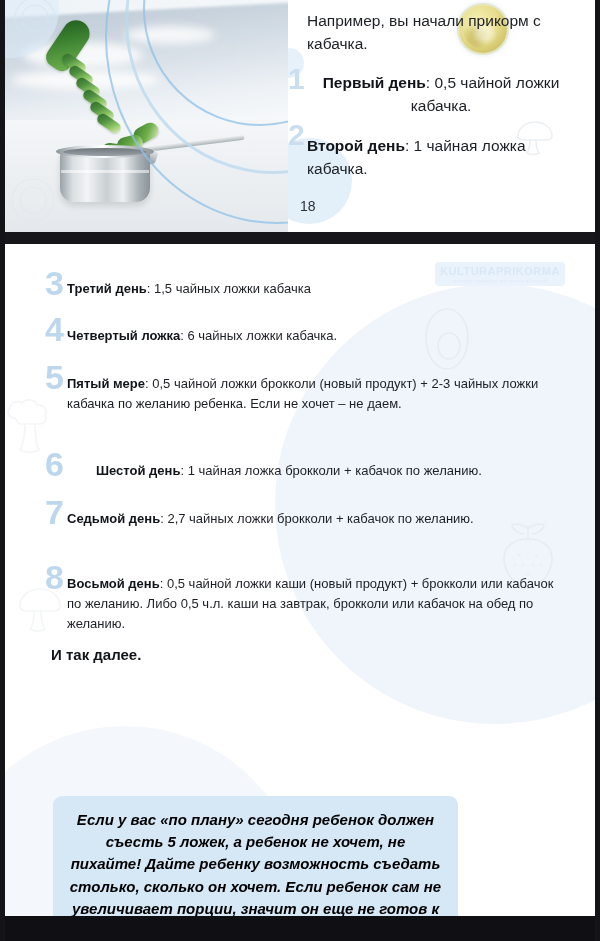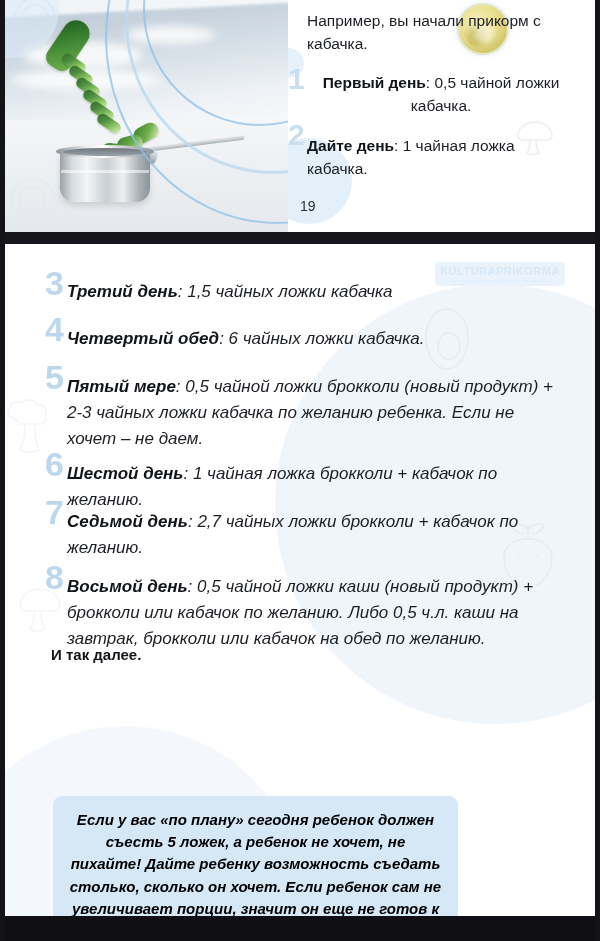--- a/index.html
+++ b/index.html
@@ -159,21 +159,21 @@
 
   .list{position:absolute;left:0;top:0;width:590px;}
   .bignum{
     position:absolute;left:40px;width:34px;
     font-size:34px;font-weight:bold;color:#bdd8ee;
     line-height:1;letter-spacing:-1px;
     user-select:none;
   }
   .itext{
     position:absolute;left:62px;width:490px;
-    font-size:17px;color:#1c1f24;line-height:1.52;font-style:italic;
+    font-size:13px;color:#1c1f24;line-height:1.52;
   }
   .itext b{font-weight:bold;color:#111418;}
   .para{
     position:absolute;left:46px;width:500px;
     font-size:15.5px;color:#1c1f24;line-height:1.55;text-indent:22px;
   }
   .andsoon{
     position:absolute;left:46px;font-size:15px;font-weight:bold;color:#111418;
   }
 
@@ -257,23 +257,23 @@
         <path d="M6 18c0-8 8-14 17-14s17 6 17 14c0 3-3 4-6 4H12c-3 0-6-1-6-4z" fill="none" stroke="#dde3e8" stroke-width="1.6"></path>
         <path d="M18 22c0 6-1 10-3 13 3 2 9 2 12 0-2-3-3-7-3-13" fill="none" stroke="#dde3e8" stroke-width="1.6"></path>
       </svg>
 
       <div class="t1" style="top:9px;">Например, вы начали прикорм с кабачка.</div>
 
       <div class="n1" style="top:64px;">1</div>
       <div class="t1" style="top:71px;text-align:center;"><b>Первый день</b><span>: 0,5 чайной ложки кабачка.</span></div>
 
       <div class="n1" style="top:120px;">2</div>
-      <div class="t1" style="top:134px;"><b>Дайте день</b><span>: 1 чайная ложка кабачка.</span></div>
-
-      <div class="page-num" style="left:12px;top:198px;">19</div>
+      <div class="t1" style="top:134px;"><b>Второй день</b><span>: 1 чайная ложка кабачка.</span></div>
+
+      <div class="page-num" style="left:12px;top:198px;">18</div>
     </div>
   </div>
 
   <div class="gap"></div>
 
   <div class="page2">
 
     <div class="big-circle"></div>
     <div class="big-circle2"></div>
 
@@ -311,27 +311,27 @@
       <path d="M7 22c0-10 9-17 20-17s20 7 20 17c0 4-4 5-7 5H14c-3 0-7-1-7-5z" fill="none" stroke="#e2e7eb" stroke-width="1.7"></path>
       <path d="M21 27c0 8-1 14-4 18 4 3 11 3 15 0-3-4-4-10-4-18" fill="none" stroke="#e2e7eb" stroke-width="1.7"></path>
     </svg>
 
     <div class="list">
 
       <div class="bignum" style="top:22px;">3</div>
       <div class="itext" style="top:35px;"><b>Третий день</b><span>: 1,5 чайных ложки кабачка</span></div>
 
       <div class="bignum" style="top:68px;">4</div>
-      <div class="itext" style="top:82px;"><b>Четвертый обед</b><span>: 6 чайных ложки кабачка.</span></div>
+      <div class="itext" style="top:82px;"><b>Четвертый ложка</b><span>: 6 чайных ложки кабачка.</span></div>
 
       <div class="bignum" style="top:116px;">5</div>
       <div class="itext" style="top:130px;"><b>Пятый мере</b><span>: 0,5 чайной ложки брокколи (новый продукт) + 2-3 чайных ложки кабачка по желанию ребенка. Если не хочет – не даем.</span></div>
 
       <div class="bignum" style="top:203px;">6</div>
-      <div class="itext" style="top:217px;"><b>Шестой день</b><span>: 1 чайная ложка брокколи + кабачок по желанию.</span></div>
+      <div class="itext" style="top:217px;margin-left:29px;"><b>Шестой день</b><span>: 1 чайная ложка брокколи + кабачок по желанию.</span></div>
 
       <div class="bignum" style="top:251px;">7</div>
       <div class="itext" style="top:265px;"><b>Седьмой день</b><span>: 2,7 чайных ложки брокколи + кабачок по желанию.</span></div>
 
       <div class="bignum" style="top:316px;">8</div>
       <div class="itext" style="top:330px;"><b>Восьмой день</b><span>: 0,5 чайной ложки каши (новый продукт) + брокколи или кабачок по желанию. Либо 0,5 ч.л. каши на завтрак, брокколи или кабачок на обед по желанию.</span></div>
 
       <div class="andsoon" style="top:402px;">И так далее.</div>
     </div>
 

